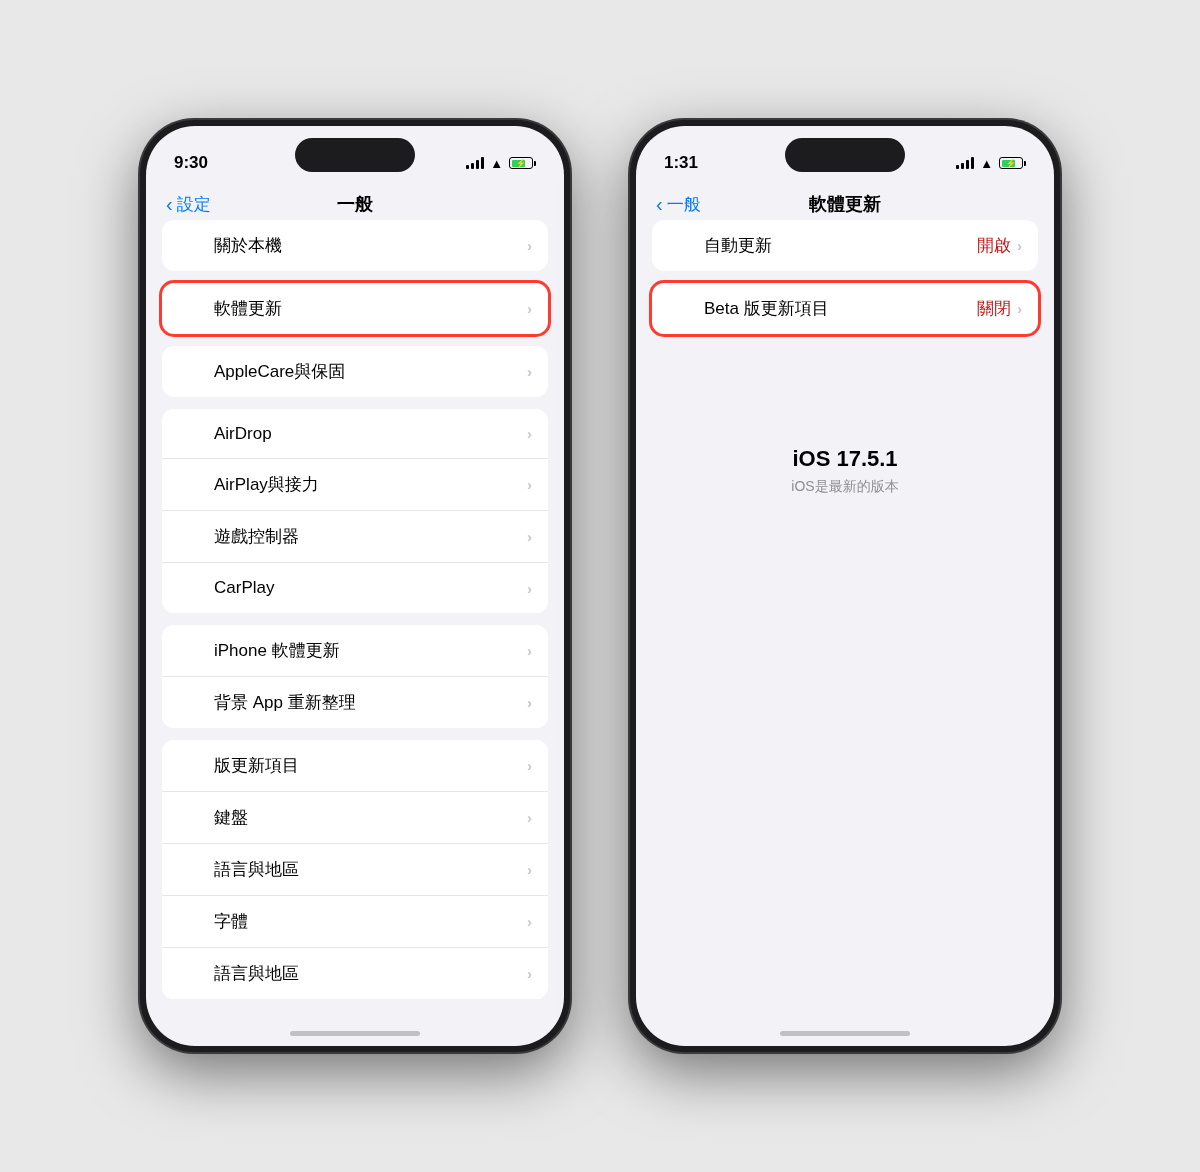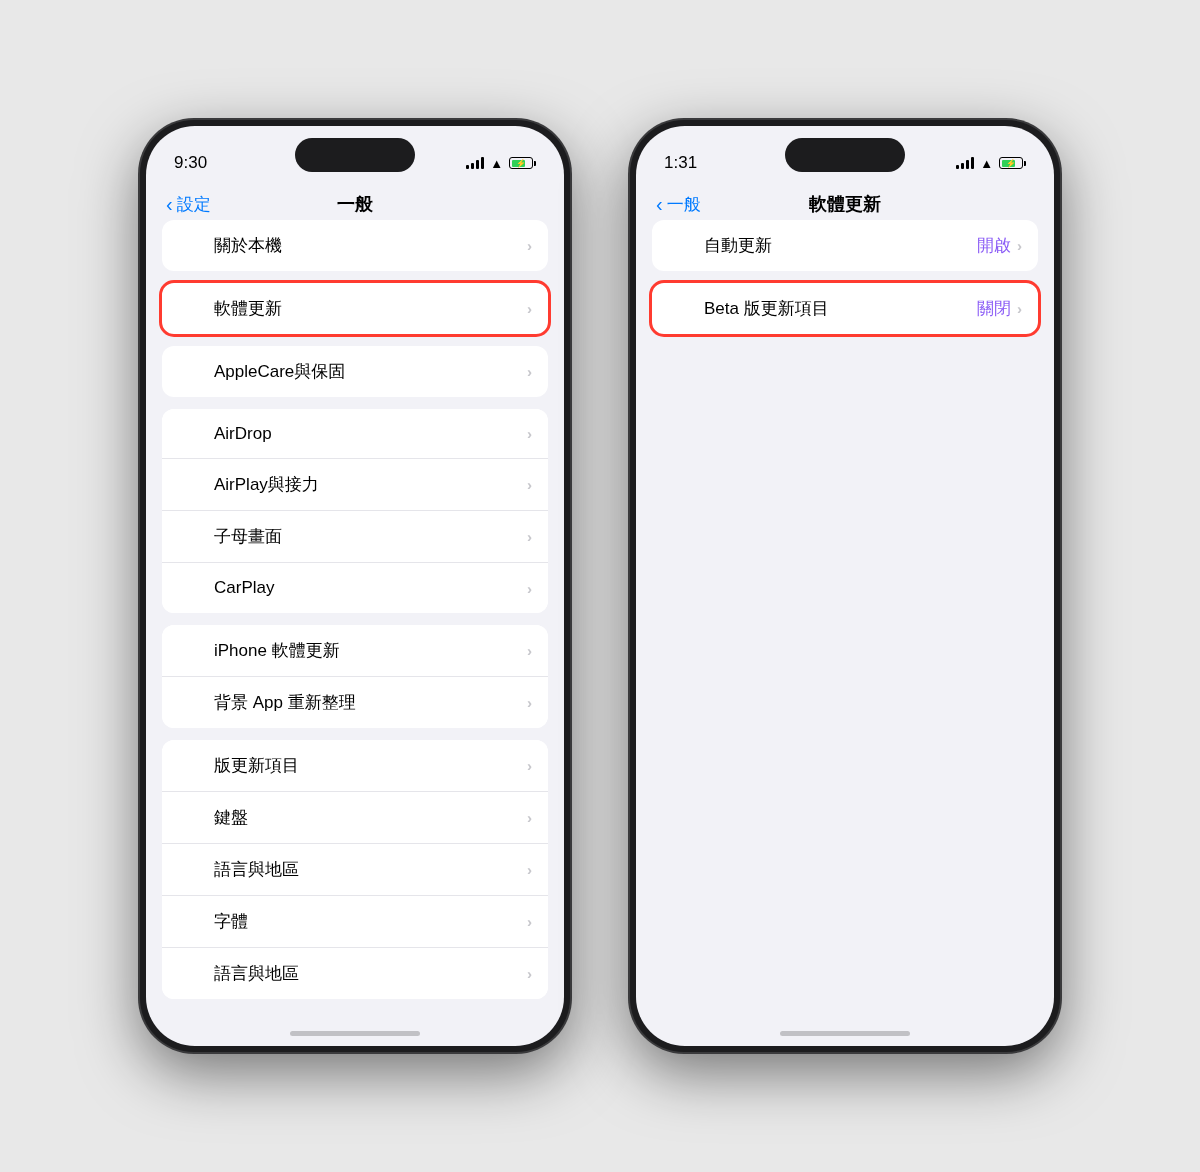--- a/index.html
+++ b/index.html
@@ -51,21 +51,21 @@
       justify-content: space-between;
       align-items: center;
       padding: 16px 28px 0 28px;
       height: 58px;
       position: relative;
       z-index: 5;
     }
 
     .status-time {
       font-size: 17px;
-      font-weight: 400;
+      font-weight: 700;
       color: #000;
     }
 
     .status-icons {
       display: flex;
       align-items: center;
       gap: 6px;
     }
 
     .signal-bars {
@@ -194,21 +194,21 @@
     }
 
     .list-item-right {
       display: flex;
       align-items: center;
       gap: 6px;
     }
 
     .list-item-value {
       font-size: 17px;
-      color: #8b5cf6;
+      color: #b91c1c;
     }
 
     .chevron {
       color: #c7c7cc;
       font-size: 15px;
       font-weight: 600;
     }
 
     
     .home-indicator {
@@ -317,21 +317,21 @@
             <span class="chevron">›</span>
           </div>
         </div>
         <div class="list-item">
           <span class="list-item-label">AirPlay與接力</span>
           <div class="list-item-right">
             <span class="chevron">›</span>
           </div>
         </div>
         <div class="list-item">
-          <span class="list-item-label">子母畫面</span>
+          <span class="list-item-label">遊戲控制器</span>
           <div class="list-item-right">
             <span class="chevron">›</span>
           </div>
         </div>
         <div class="list-item">
           <span class="list-item-label">CarPlay</span>
           <div class="list-item-right">
             <span class="chevron">›</span>
           </div>
         </div>
@@ -440,16 +440,20 @@
           <span class="list-item-label">Beta 版更新項目</span>
           <div class="list-item-right">
             <span class="list-item-value">關閉</span>
             <span class="chevron">›</span>
           </div>
         </div>
       </div>
 
     </div>
 
+    <div class="ios-info">
+      <span class="ios-version">iOS 17.5.1</span>
+      <span class="ios-subtitle">iOS是最新的版本</span>
+    </div>
 
     <div class="home-indicator"></div>
   </div>
 </div>
 
 </body></html>

